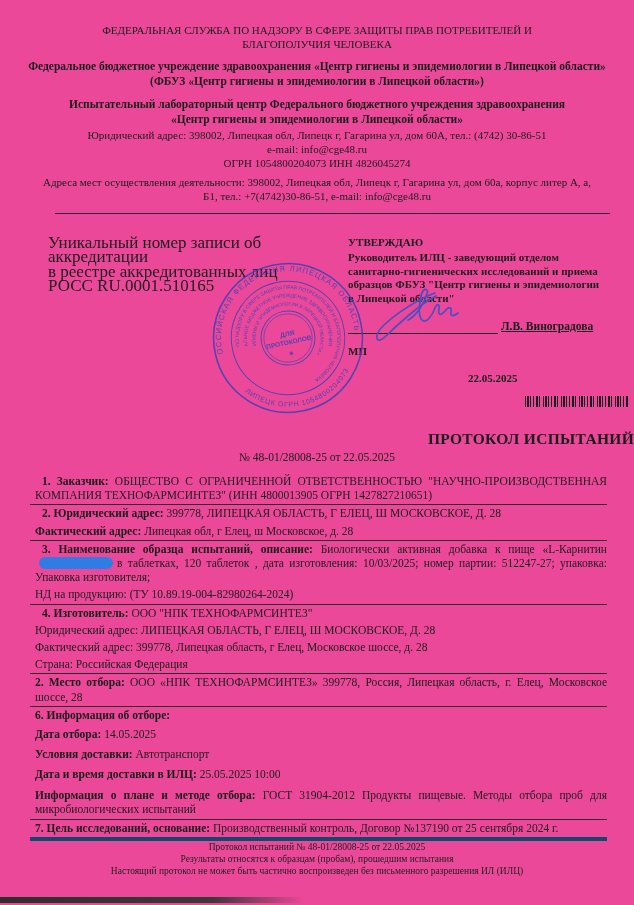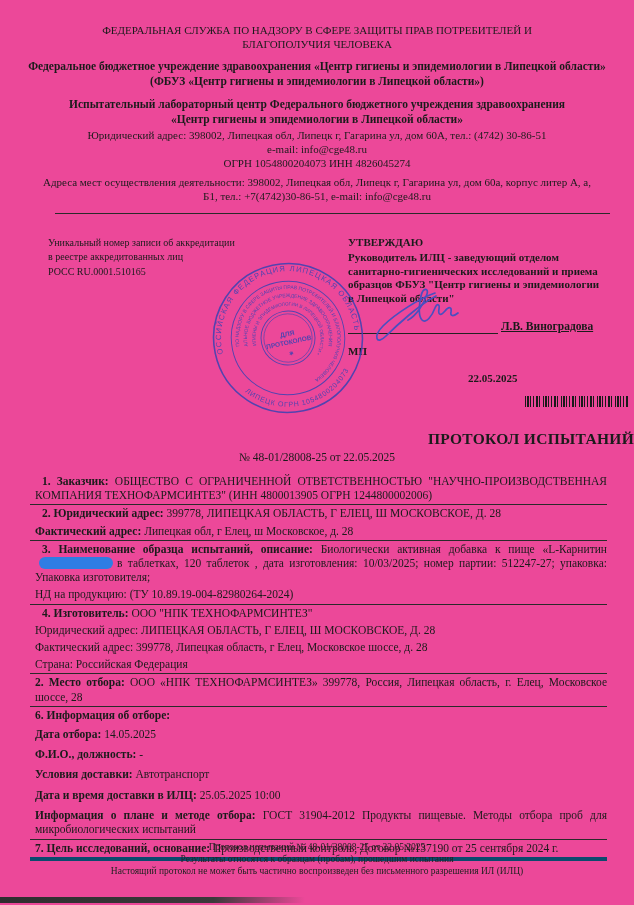--- a/index.html
+++ b/index.html
@@ -9,21 +9,21 @@
 
   .doc-header { padding-top:24px; text-align:center; }
   .agency { font-size:11px; line-height:13.5px; margin:0 60px 8px; }
   .org    { font-size:11.5px; line-height:15px; margin:0 16px 8px; font-weight:bold; }
   .lab    { font-size:11.5px; line-height:15px; margin:0 55px 2px; font-weight:bold; }
   .hline  { font-size:11px; line-height:13.8px; }
   .addr2  { margin-top:6px; padding:0 38px; }
   .header-rule { border-top:1.2px solid #2a2a2a; margin:9px 24px 0 55px; }
 
   .approve-row { display:flex; margin:22px 28px 0 48px; height:152px; }
-  .accred  { width:300px; font-size:10px; line-height:14.5px; }
+  .accred  { width:300px; font-size:17px; line-height:14.5px; }
   .approve { width:258px; font-size:11px; line-height:13.8px; font-weight:bold; position:relative; }
   .approve-title { margin-bottom:1px; }
   .sig-row { display:flex; align-items:flex-end; margin-top:14px; position:relative;text-decoration:underline; }
   .sig-line { flex:0 0 150px; border-bottom:1.2px solid #222; height:1px; }
   .signature { position:absolute; left:24px; bottom:-14px; width:122px; height:64px; }
   .signer { margin-left:3px; font-size:11.5px; white-space:nowrap; }
   .mp { font-size:11px; margin-top:11px; }
   .approve-date { font-size:11px; margin:13px 0 0 120px; font-weight:bold; }
 
   .stamp { position:absolute; left:209px; top:259px; width:158px; height:158px; transform:rotate(-12deg); opacity:.87; }
@@ -114,38 +114,37 @@
       <text x="85" y="104" text-anchor="middle" font-size="6">✱</text>
     </g>
   </svg>
 
   <div class="barcode"></div>
 
   <h1 class="title">ПРОТОКОЛ ИСПЫТАНИЙ</h1>
   <p class="subtitle">№ 48-01/28008-25 от 22.05.2025</p>
 
   <div class="items">
-    <p class="row just ind"><span class="bold">1. Заказчик:</span> <span>ОБЩЕСТВО С ОГРАНИЧЕННОЙ ОТВЕТСТВЕННОСТЬЮ "НАУЧНО-ПРОИЗВОДСТВЕННАЯ КОМПАНИЯ ТЕХНОФАРМСИНТЕЗ" (ИНН 4800013905 ОГРН 1244800002006)</span></p>
+    <p class="row just ind"><span class="bold">1. Заказчик:</span> <span>ОБЩЕСТВО С ОГРАНИЧЕННОЙ ОТВЕТСТВЕННОСТЬЮ "НАУЧНО-ПРОИЗВОДСТВЕННАЯ КОМПАНИЯ ТЕХНОФАРМСИНТЕЗ" (ИНН 4800013905 ОГРН 1427827210651)</span></p>
 
     <p class="row ind bt"><span class="bold">2. Юридический адрес:</span> <span>399778, ЛИПЕЦКАЯ ОБЛАСТЬ, Г ЕЛЕЦ, Ш МОСКОВСКОЕ, Д. 28</span></p>
     <p class="row"><span class="bold">Фактический адрес:</span> <span>Липецкая обл, г Елец, ш Московское, д. 28</span></p>
 
     <p class="row just ind bt"><span class="bold">3. Наименование образца испытаний, описание:</span> <span>Биологически активная добавка к пище «L-Карнитин</span><span class="redaction"></span><span>в таблетках, 120 таблеток , дата изготовления: 10/03/2025; номер партии: 512247-27; упаковка: Упаковка изготовителя;</span></p>
     <p class="row">НД на продукцию: (ТУ 10.89.19-004-82980264-2024)</p>
 
     <p class="row ind bt"><span class="bold">4. Изготовитель:</span> <span>ООО "НПК ТЕХНОФАРМСИНТЕЗ"</span></p>
     <p class="row">Юридический адрес: ЛИПЕЦКАЯ ОБЛАСТЬ, Г ЕЛЕЦ, Ш МОСКОВСКОЕ, Д. 28</p>
     <p class="row">Фактический адрес: 399778, Липецкая область, г Елец, Московское шоссе, д. 28</p>
     <p class="row">Страна: Российская Федерация</p>
 
     <p class="row just bt"><span class="bold">2. Место отбора:</span> <span>ООО «НПК ТЕХНОФАРМСИНТЕЗ» 399778, Россия, Липецкая область, г. Елец, Московское шоссе, 28</span></p>
 
     <p class="row bt"><span class="bold">6. Информация об отборе:</span></p>
     <p class="row sp"><span class="bold">Дата отбора:</span> <span>14.05.2025</span></p>
-    <p class="row sp"><span class="bold">Ф.И.О., должность:</span> <span>-</span></p>
     <p class="row sp"><span class="bold">Условия доставки:</span> <span>Автотранспорт</span></p>
     <p class="row sp"><span class="bold">Дата и время доставки в ИЛЦ:</span> <span>25.05.2025 10:00</span></p>
     <p class="row just sp"><span class="bold">Информация о плане и методе отбора:</span> <span>ГОСТ 31904-2012 Продукты пищевые. Методы отбора проб для микробиологических испытаний</span></p>
 
     <p class="row bt bb"><span class="bold">7. Цель исследований, основание:</span> <span>Производственный контроль, Договор №137190 от 25 сентября 2024 г.</span></p>
   </div>
 
   <div class="doc-footer">
     <p>Протокол испытаний № 48-01/28008-25 от 22.05.2025</p>
     <p>Результаты относятся к образцам (пробам), прошедшим испытания</p>

